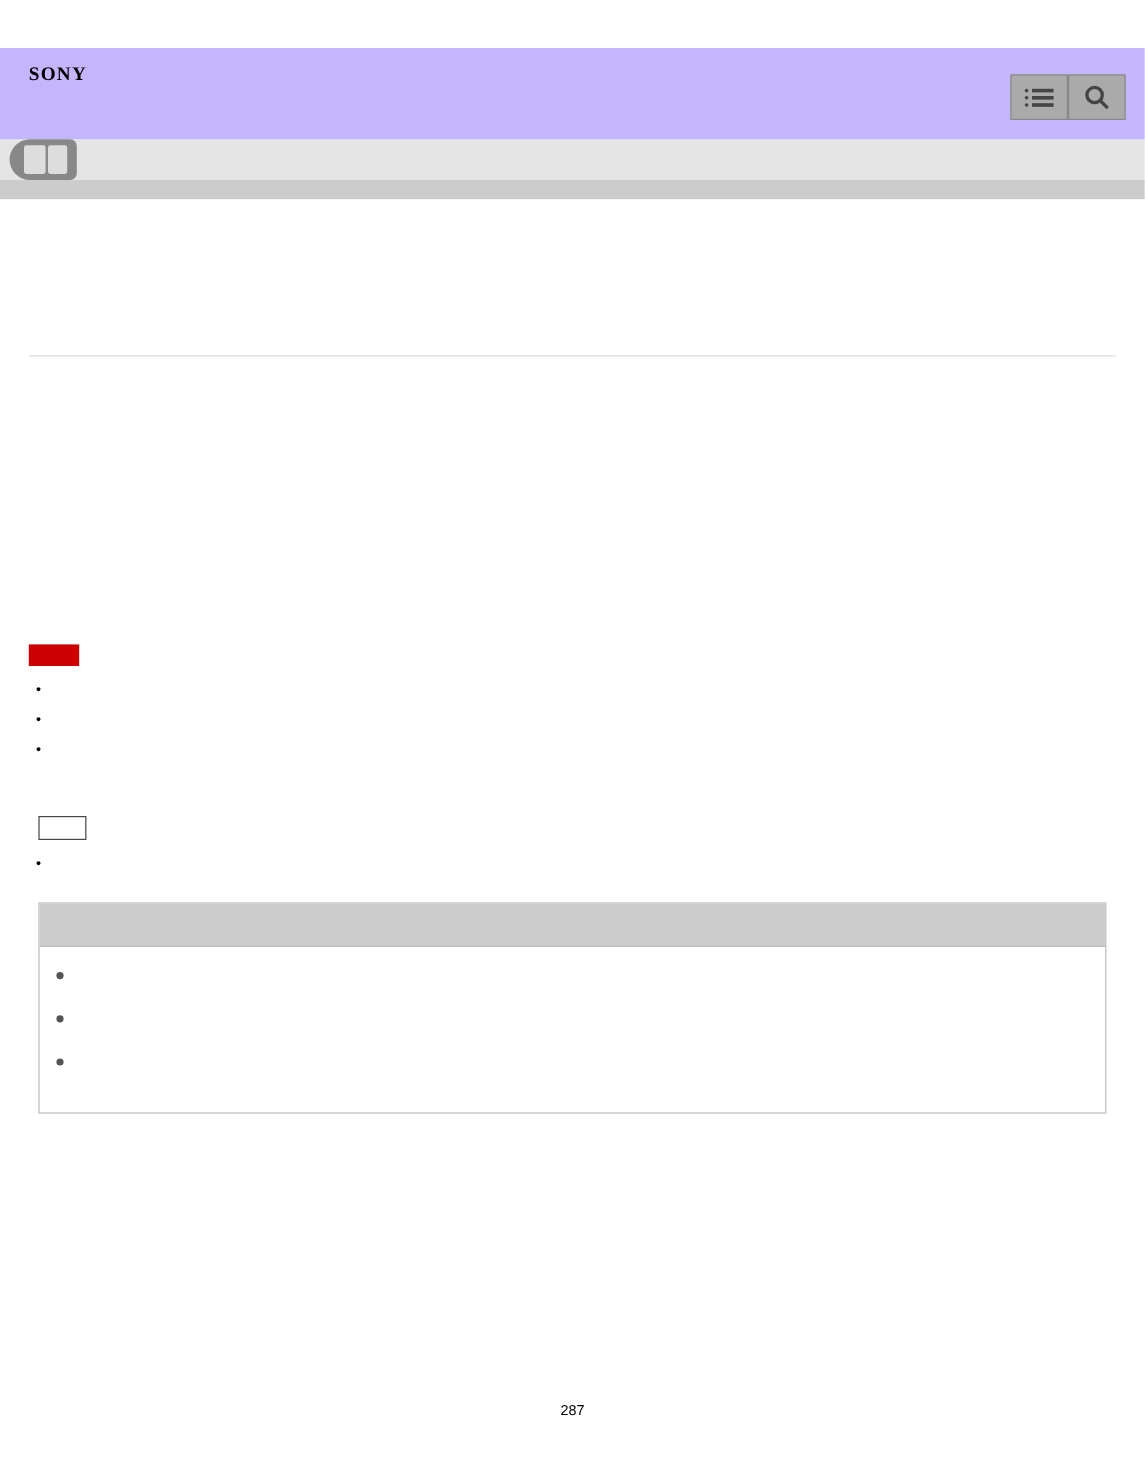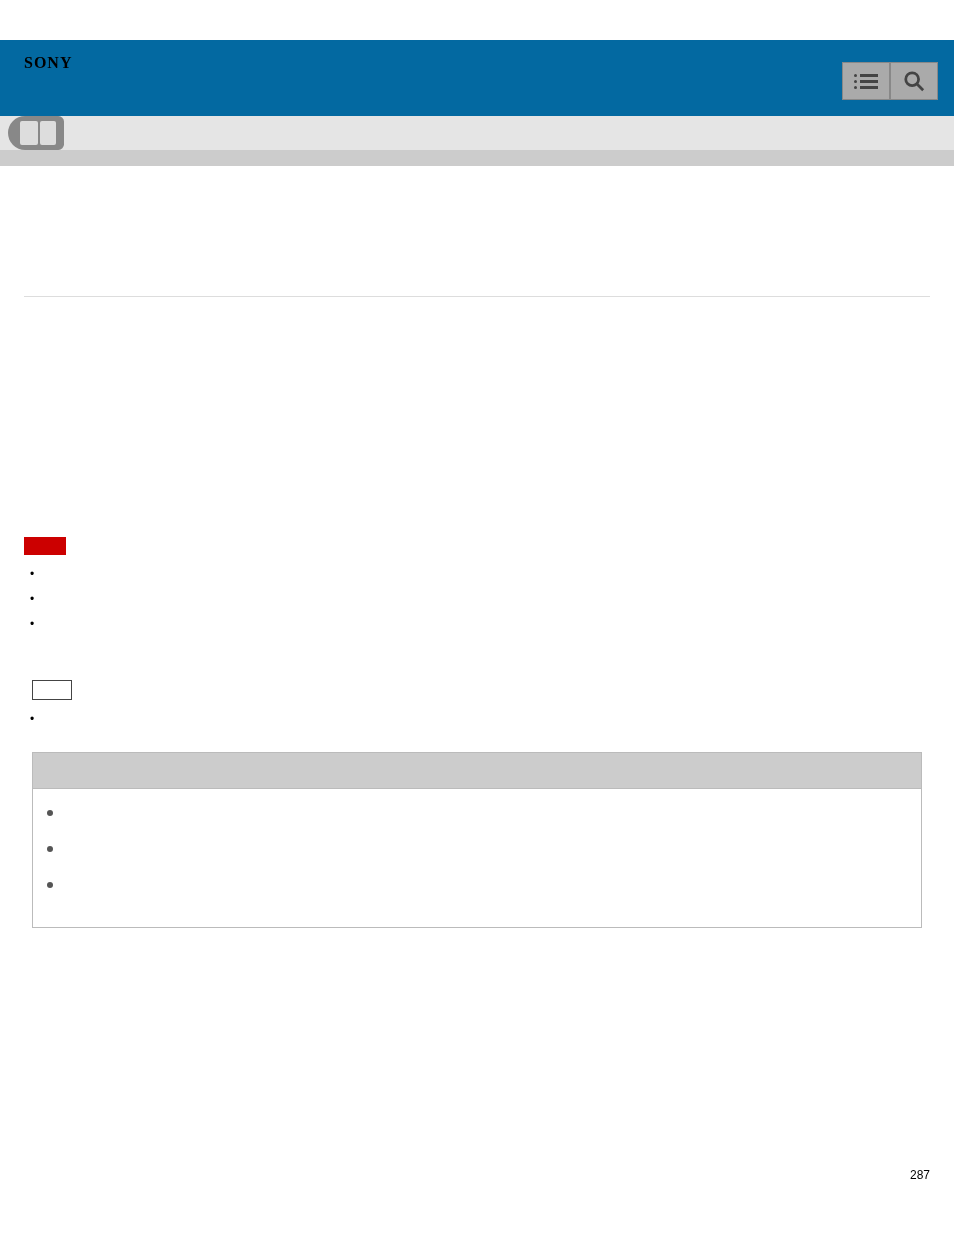--- a/index.html
+++ b/index.html
@@ -6,21 +6,21 @@
       margin: 0;
       padding: 0;
       box-sizing: border-box;
     }
     body {
       font-family: Arial, sans-serif;
       background: #fff;
       width: 954px;
     }
     .header {
-      background: #0369a1;
+      background: #c4b5fd;
       height: 76px;
       position: relative;
       margin-top: 40px;
     }
     .sony-logo {
       position: absolute;
       top: 14px;
       left: 24px;
       font-family: Georgia, serif;
       font-weight: bold;
@@ -190,21 +190,21 @@
       content: '';
       position: absolute;
       left: -6px;
       top: 6px;
       width: 6px;
       height: 6px;
       background: #555;
       border-radius: 50%;
     }
     .page-num {
-      text-align: right;
+      text-align: center;
       font-size: 12px;
       margin-top: 240px;
     }
   </style>
 </head>
 <body>
 
 <div class="header">
   <div class="sony-logo">SONY</div>
   <div class="header-icons">

